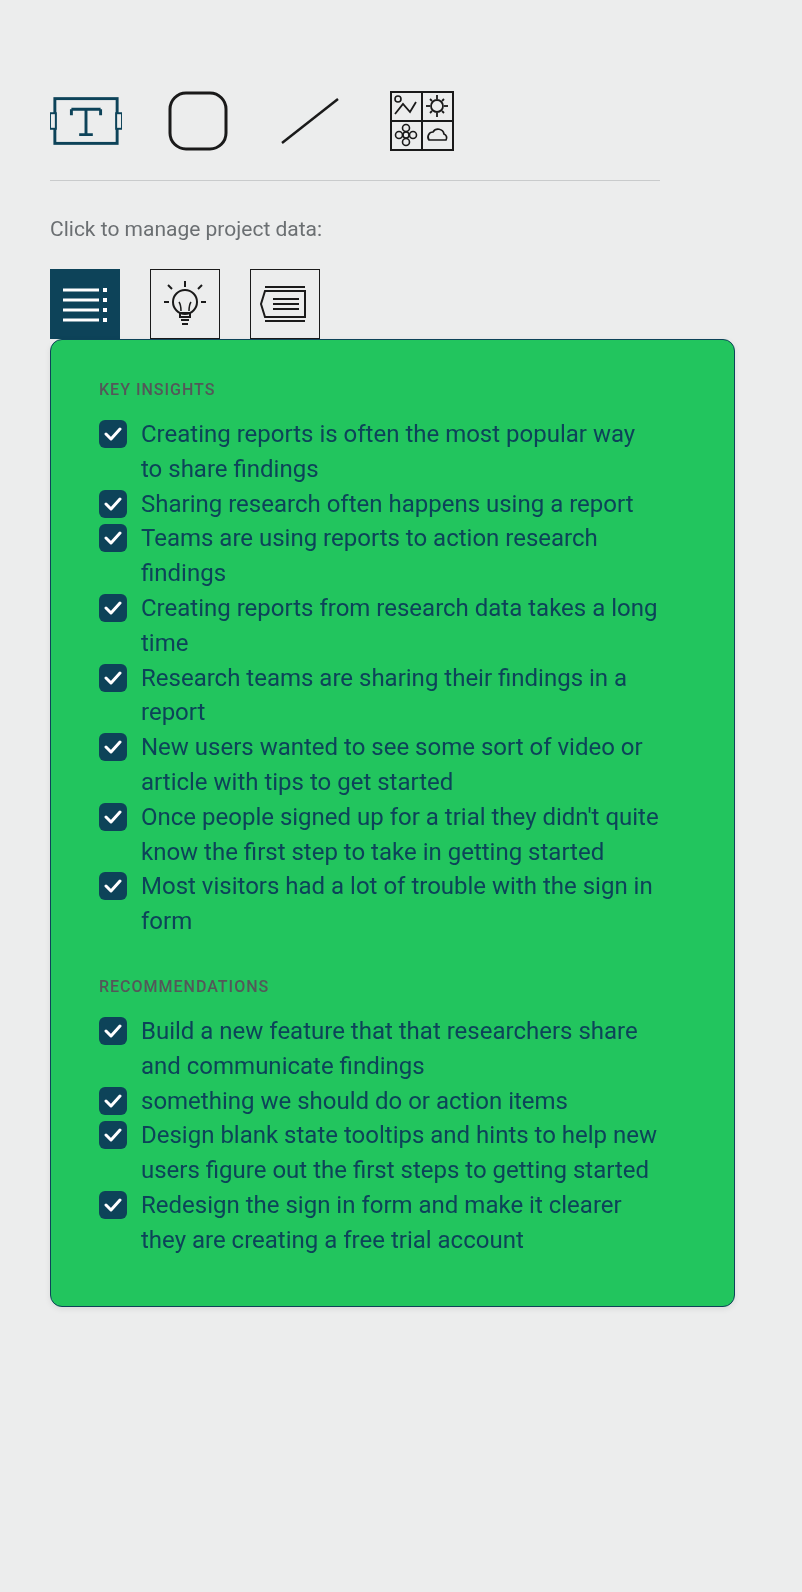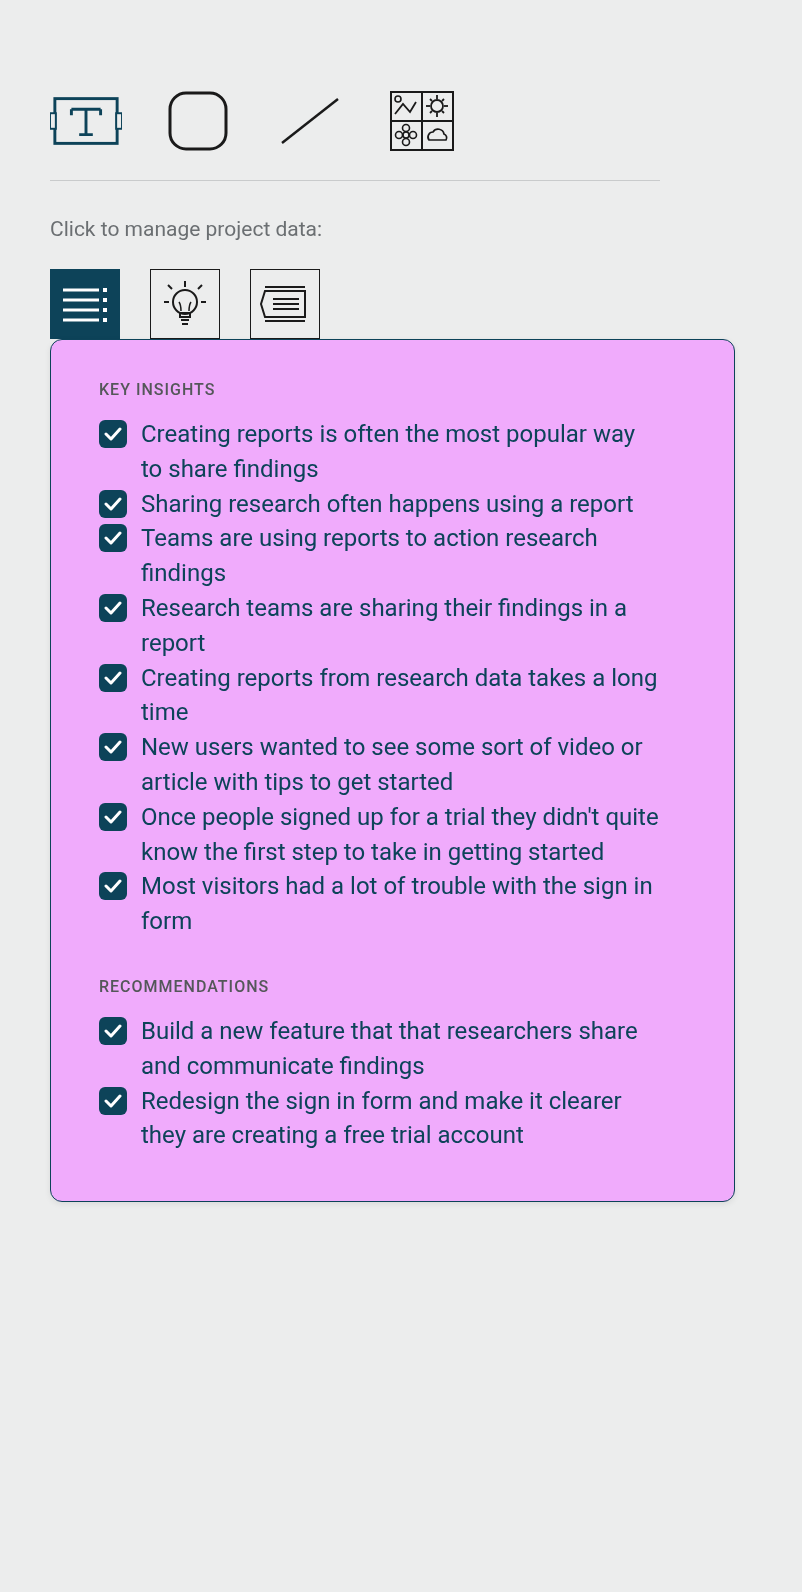--- a/index.html
+++ b/index.html
@@ -58,21 +58,21 @@
       align-items: center;
       justify-content: center;
       cursor: pointer;
       background: #eceded;
     }
     .tab.active {
       background: #0d4359;
       border-color: #0d4359;
     }
     .panel {
-      background: #f0abfc;
+      background: #22c55e;
       border: 1.5px solid #0d4359;
       border-radius: 12px;
       padding: 40px 72px 48px 48px;
       width: 685px;
       box-shadow: 0 2px 6px rgba(0,0,0,0.08);
     }
     .group-heading {
       font-size: 16px;
       letter-spacing: 1px;
       color: #545759;
@@ -249,29 +249,29 @@
                 </svg>
               </div>
               <div class="item-text">Teams are using reports to action research findings</div>
             </div>
             <div class="list-item">
               <div class="checkbox">
                 <svg width="18" height="14" viewBox="0 0 18 14">
                   <polyline points="2,7 7,12 16,2" fill="none" stroke="#fff" stroke-width="3" stroke-linecap="round" stroke-linejoin="round"></polyline>
                 </svg>
               </div>
+              <div class="item-text">Creating reports from research data takes a long time</div>
+            </div>
+            <div class="list-item">
+              <div class="checkbox">
+                <svg width="18" height="14" viewBox="0 0 18 14">
+                  <polyline points="2,7 7,12 16,2" fill="none" stroke="#fff" stroke-width="3" stroke-linecap="round" stroke-linejoin="round"></polyline>
+                </svg>
+              </div>
               <div class="item-text">Research teams are sharing their findings in a report</div>
-            </div>
-            <div class="list-item">
-              <div class="checkbox">
-                <svg width="18" height="14" viewBox="0 0 18 14">
-                  <polyline points="2,7 7,12 16,2" fill="none" stroke="#fff" stroke-width="3" stroke-linecap="round" stroke-linejoin="round"></polyline>
-                </svg>
-              </div>
-              <div class="item-text">Creating reports from research data takes a long time</div>
             </div>
             <div class="list-item">
               <div class="checkbox">
                 <svg width="18" height="14" viewBox="0 0 18 14">
                   <polyline points="2,7 7,12 16,2" fill="none" stroke="#fff" stroke-width="3" stroke-linecap="round" stroke-linejoin="round"></polyline>
                 </svg>
               </div>
               <div class="item-text">New users wanted to see some sort of video or article with tips to get started</div>
             </div>
             <div class="list-item">
@@ -302,20 +302,36 @@
                 </svg>
               </div>
               <div class="item-text">Build a new feature that that researchers share and communicate findings</div>
             </div>
             <div class="list-item">
               <div class="checkbox">
                 <svg width="18" height="14" viewBox="0 0 18 14">
                   <polyline points="2,7 7,12 16,2" fill="none" stroke="#fff" stroke-width="3" stroke-linecap="round" stroke-linejoin="round"></polyline>
                 </svg>
               </div>
+              <div class="item-text">something we should do or action items</div>
+            </div>
+            <div class="list-item">
+              <div class="checkbox">
+                <svg width="18" height="14" viewBox="0 0 18 14">
+                  <polyline points="2,7 7,12 16,2" fill="none" stroke="#fff" stroke-width="3" stroke-linecap="round" stroke-linejoin="round"></polyline>
+                </svg>
+              </div>
+              <div class="item-text">Design blank state tooltips and hints to help new users figure out the first steps to getting started</div>
+            </div>
+            <div class="list-item">
+              <div class="checkbox">
+                <svg width="18" height="14" viewBox="0 0 18 14">
+                  <polyline points="2,7 7,12 16,2" fill="none" stroke="#fff" stroke-width="3" stroke-linecap="round" stroke-linejoin="round"></polyline>
+                </svg>
+              </div>
               <div class="item-text">Redesign the sign in form and make it clearer they are creating a free trial account</div>
             </div>
           </div>
         </div>
       </div>
   </div>
 
 </div>
 
 </body></html>

